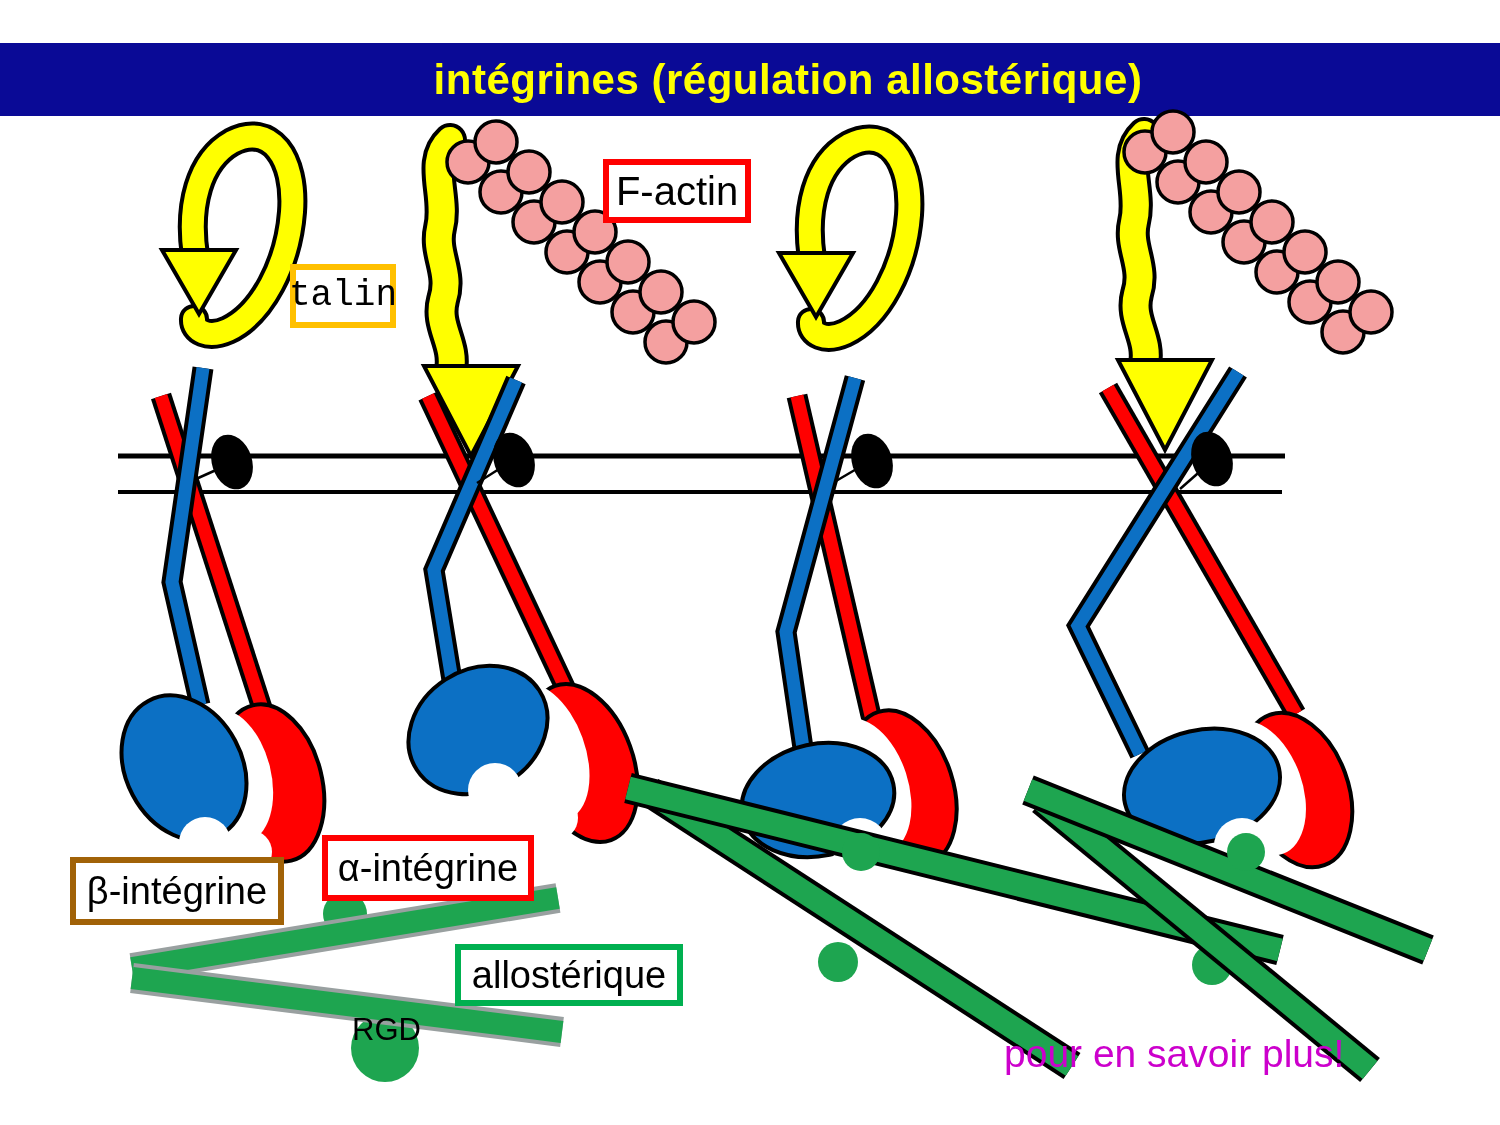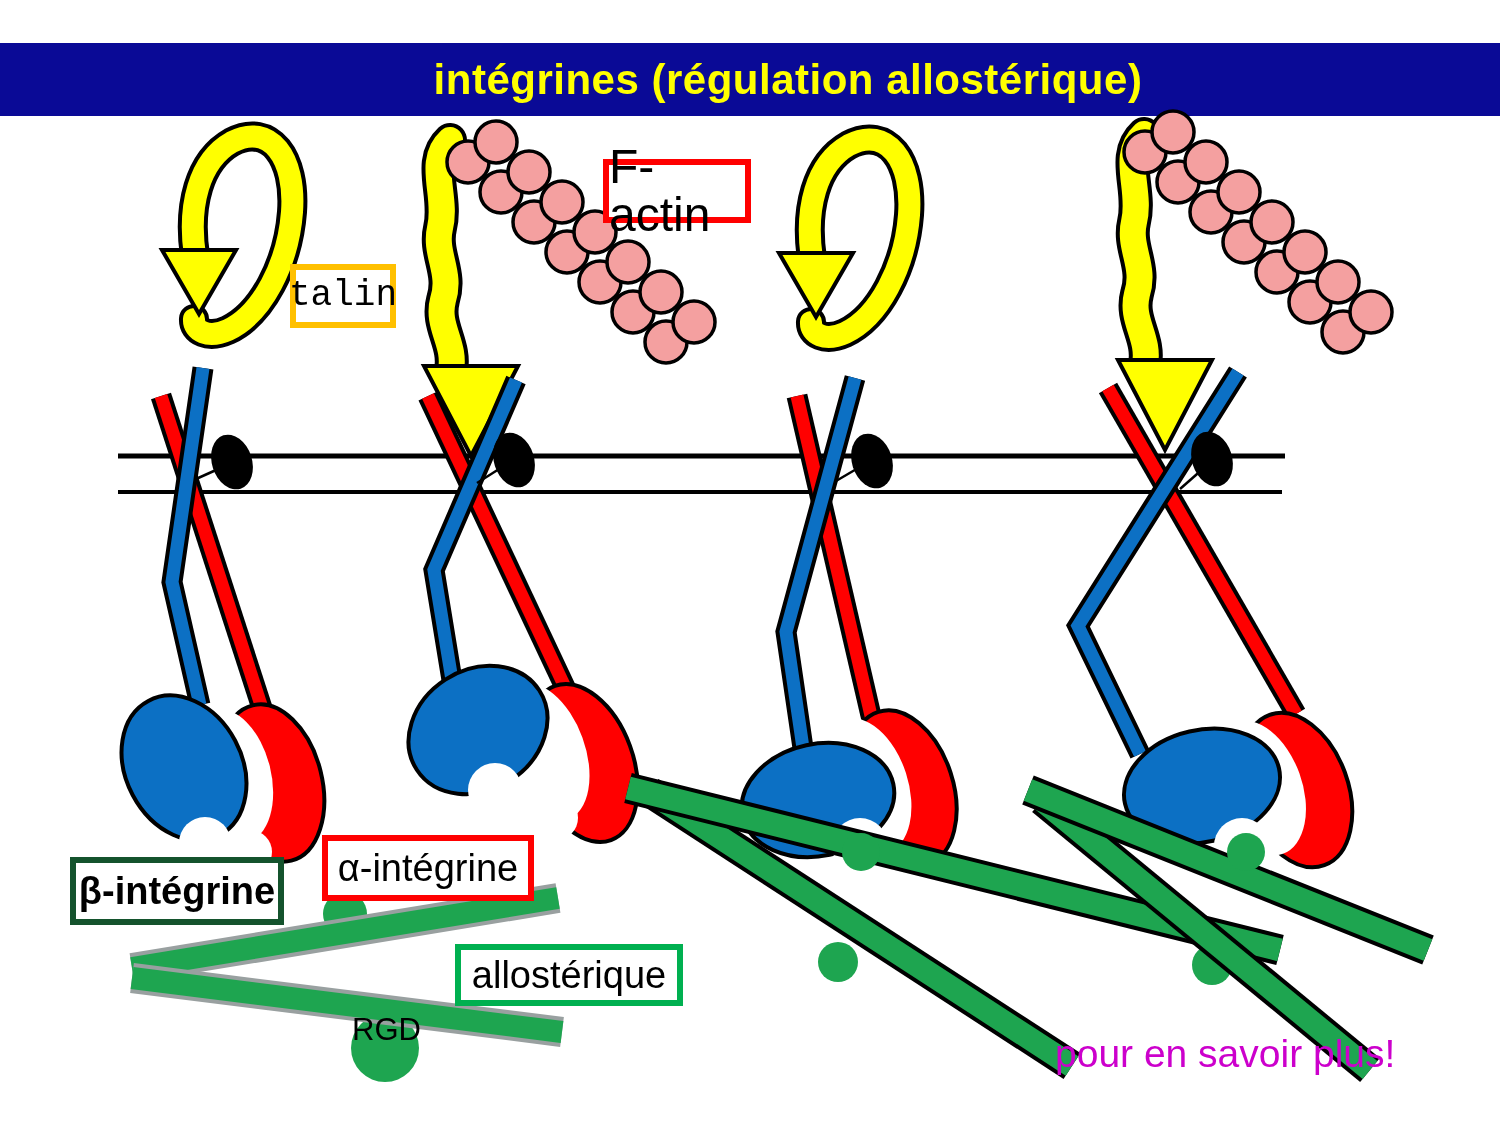--- a/index.html
+++ b/index.html
@@ -5,26 +5,26 @@
   html,body{margin:0;padding:0;background:#fff;}
   .stage{position:relative;width:1500px;height:1125px;background:#ffffff;overflow:hidden;
          font-family:"Liberation Sans",sans-serif;}
   .titlebar{position:absolute;left:0;top:43px;width:1500px;height:73px;background:#0A0A96;
             display:flex;align-items:center;justify-content:center;padding-left:38px;}
   .titlebar span{color:#FFFF00;font-size:42px;font-weight:bold;letter-spacing:0.5px;}
   .diagram-svg{position:absolute;left:0;top:0;}
   .box{position:absolute;background:#ffffff;display:flex;align-items:center;justify-content:center;
        color:#000;font-size:38px;line-height:1;}
   .box.talin-box{left:290px;top:264px;width:94px;height:52px;border:6px solid #FFC000;font-size:36px;font-family:Liberation Mono, monospace;}
-  .box.factin-box{left:603px;top:159px;width:136px;height:52px;border:6px solid #FF0000;font-size:48px;}
+  .box.factin-box{left:603px;top:159px;width:136px;height:52px;border:6px solid #FF0000;font-size:40px;}
   .box.alpha-box{left:322px;top:811px;width:200px;height:54px;border:6px solid #FF0000;margin-top:24px;}
-  .box.beta-box{left:70px;top:857px;width:202px;height:56px;border:6px solid #14532d;font-weight:bold;}
+  .box.beta-box{left:70px;top:857px;width:202px;height:56px;border:6px solid #a16207;}
   .box.fibro-box{left:455px;top:944px;width:216px;height:50px;border:6px solid #00B050;}
   .rgd-label{position:absolute;left:352px;top:1012px;color:#000;font-size:31px;}
-  .more-info{position:absolute;left:1055px;top:1032px;color:#CC00CC;font-size:39px;}
+  .more-info{position:absolute;left:1004px;top:1032px;color:#CC00CC;font-size:39px;}
 </style>
 </head>
 <body>
 
 <div class="stage">
 
   <div class="titlebar">
     <span>intégrines (régulation allostérique)</span>
   </div>
 

